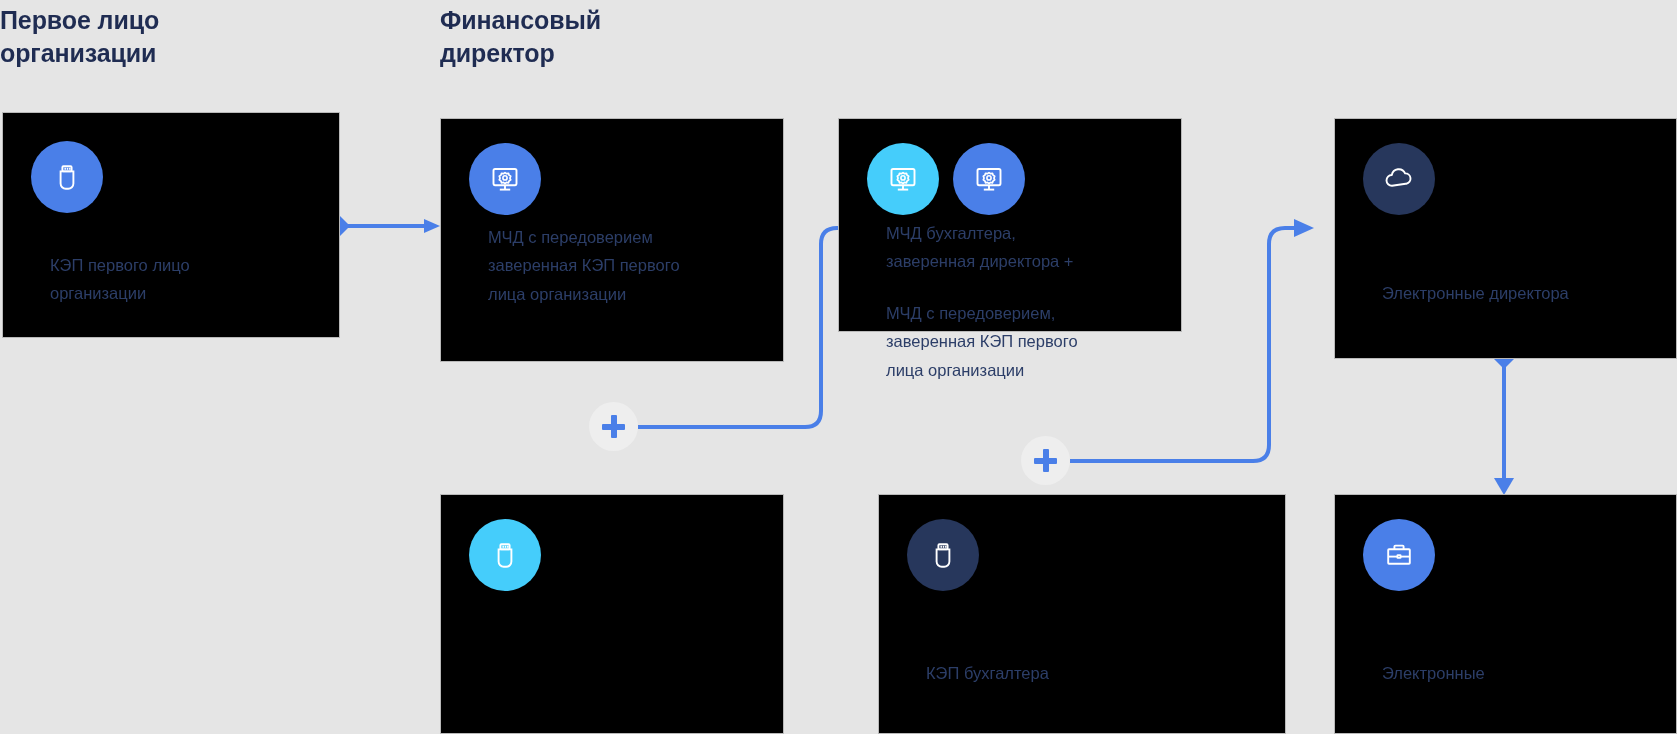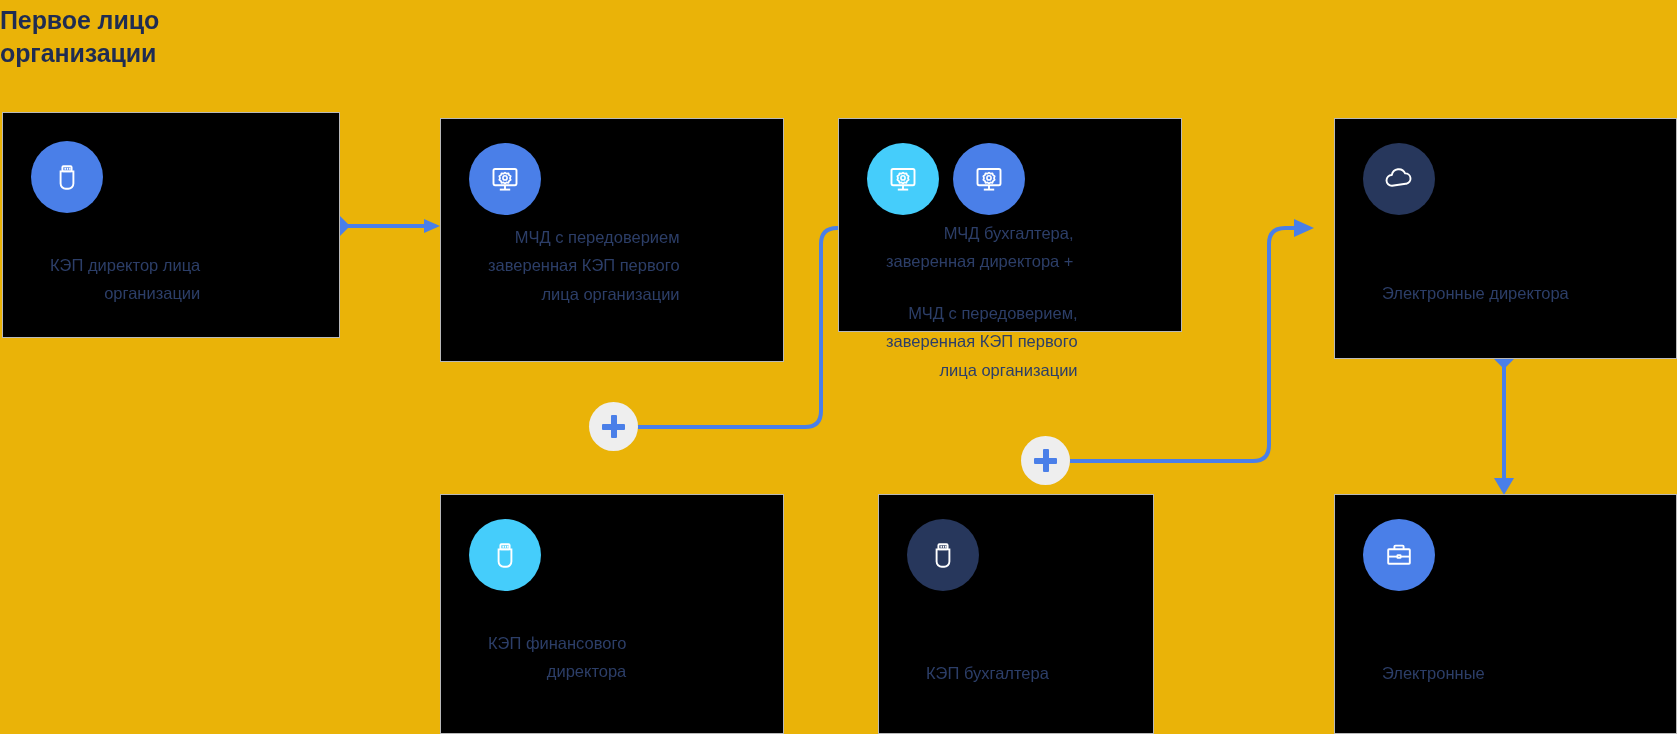--- a/index.html
+++ b/index.html
@@ -7,21 +7,21 @@
     width: 1677px;
     height: 734px;
     background: #000000;
     font-family: "Liberation Sans", "DejaVu Sans", sans-serif;
     overflow: hidden;
   }
   #diagram {
     position: relative;
     width: 1677px;
     height: 734px;
-    background: #eab308;
+    background: #e5e5e5;
   }
 
   
   .col-heading {
     position: absolute;
     font-size: 25px;
     font-weight: 700;
     line-height: 1.32;
     color: #1f2c52;
     letter-spacing: -0.1px;
@@ -29,21 +29,20 @@
   }
   #heading-0 { left: 0px;    top: 4px;  width: 300px; }
   #heading-1 { left: 440px;  top: 4px;  width: 300px; }
   #heading-2 { left: 878px;  top: 52px; width: 300px; }
 
   
   .card {
     position: absolute;
     border: 1.3px solid #b9b9b9;
     background: #000000;
-    text-align: right;
   }
   .card-icons {
     position: absolute;
     left: 28px;
     display: flex;
     gap: 14px;
     align-items: center;
   }
   .icon-circle {
     width: 72px;
@@ -65,21 +64,21 @@
     white-space: pre-line;
   }
   .card-text + .card-text { margin-top: 12px; }
 
   
   #card-kep-director   { left: 2px;    top: 112px; width: 338px; height: 226px; }
   #card-mchd-cfo       { left: 440px;  top: 118px; width: 344px; height: 244px; }
   #card-mchd-buh       { left: 838px;  top: 118px; width: 344px; height: 214px; }
   #card-edocs          { left: 1334px; top: 118px; width: 343px; height: 241px; }
   #card-kep-cfo        { left: 440px;  top: 494px; width: 344px; height: 240px; }
-  #card-kep-buh        { left: 878px;  top: 494px; width: 276px; height: 240px; padding-left: 24px; }
+  #card-kep-buh        { left: 878px;  top: 494px; width: 408px; height: 240px; padding-left: 24px; }
   #card-counterparty   { left: 1334px; top: 494px; width: 343px; height: 240px; }
 
   
   .plus-node {
     position: absolute;
     width: 49px;
     height: 49px;
     border-radius: 50%;
     background: #eeeeee;
     display: flex;
@@ -112,20 +111,22 @@
     pointer-events: none;
   }
 </style>
 </head>
 <body>
 
 <div id="diagram">
 
   <div class="col-heading" id="heading-0">Первое лицо
 организации</div>
+  <div class="col-heading" id="heading-1">Финансовый
+директор</div>
 
   <svg id="connectors" viewBox="0 0 1677 734" xmlns="http://www.w3.org/2000/svg">
 
     <g>
       <line x1="340" y1="226" x2="424" y2="226" stroke="#4a7fe8" stroke-width="4"></line>
       <polygon points="424,219 440,226 424,233" fill="#4a7fe8"></polygon>
       <polygon points="340,216 350,226 340,236 330,226" fill="#4a7fe8"></polygon>
     </g>
 
     <g>
@@ -150,21 +151,21 @@
       <div class="icon-circle" style="background:#4a7fe8">
         <svg width="34" height="34" viewBox="0 0 34 34" fill="none" stroke="#ffffff" stroke-width="1.9">
           <rect x="12.4" y="6.2" width="9.2" height="5.2" rx="1"></rect>
           <line x1="15.2" y1="7.8" x2="15.2" y2="9.8" stroke-width="1.5"></line>
           <line x1="17.5" y1="7.8" x2="17.5" y2="9.8" stroke-width="1.5"></line>
           <line x1="19.8" y1="7.8" x2="19.8" y2="9.8" stroke-width="1.5"></line>
           <path d="M10.6 11.4 h12.8 v12.2 a5.2 5.2 0 0 1 -5.2 5.2 h-2.4 a5.2 5.2 0 0 1 -5.2 -5.2 z"></path>
         </svg>
       </div>
     </div>
-    <div class="card-text" style="top:138px">КЭП директор лица
+    <div class="card-text" style="top:138px">КЭП первого лицо
 организации</div>
   </div>
 
   <div class="card" id="card-mchd-cfo">
     <div class="card-icons" style="top:24px">
       <div class="icon-circle" style="background:#4a7fe8">
         <svg width="36" height="36" viewBox="0 0 36 36" fill="none" stroke="#ffffff" stroke-width="1.9">
           <rect x="6.5" y="8" width="23" height="16.2" rx="1.6"></rect>
           <line x1="18" y1="24.2" x2="18" y2="28.6"></line>
           <line x1="12.8" y1="28.6" x2="23.2" y2="28.6"></line>
@@ -222,22 +223,20 @@
       <div class="icon-circle" style="background:#45cdfb">
         <svg width="34" height="34" viewBox="0 0 34 34" fill="none" stroke="#ffffff" stroke-width="1.9">
           <rect x="12.4" y="6.2" width="9.2" height="5.2" rx="1"></rect>
           <line x1="15.2" y1="7.8" x2="15.2" y2="9.8" stroke-width="1.5"></line>
           <line x1="17.5" y1="7.8" x2="17.5" y2="9.8" stroke-width="1.5"></line>
           <line x1="19.8" y1="7.8" x2="19.8" y2="9.8" stroke-width="1.5"></line>
           <path d="M10.6 11.4 h12.8 v12.2 a5.2 5.2 0 0 1 -5.2 5.2 h-2.4 a5.2 5.2 0 0 1 -5.2 -5.2 z"></path>
         </svg>
       </div>
     </div>
-    <div class="card-text" style="top:134px">КЭП финансового
-директора</div>
   </div>
 
   <div class="card" id="card-kep-buh">
     <div class="card-icons" style="top:24px">
       <div class="icon-circle" style="background:#27375c">
         <svg width="34" height="34" viewBox="0 0 34 34" fill="none" stroke="#ffffff" stroke-width="1.9">
           <rect x="12.4" y="6.2" width="9.2" height="5.2" rx="1"></rect>
           <line x1="15.2" y1="7.8" x2="15.2" y2="9.8" stroke-width="1.5"></line>
           <line x1="17.5" y1="7.8" x2="17.5" y2="9.8" stroke-width="1.5"></line>
           <line x1="19.8" y1="7.8" x2="19.8" y2="9.8" stroke-width="1.5"></line>

